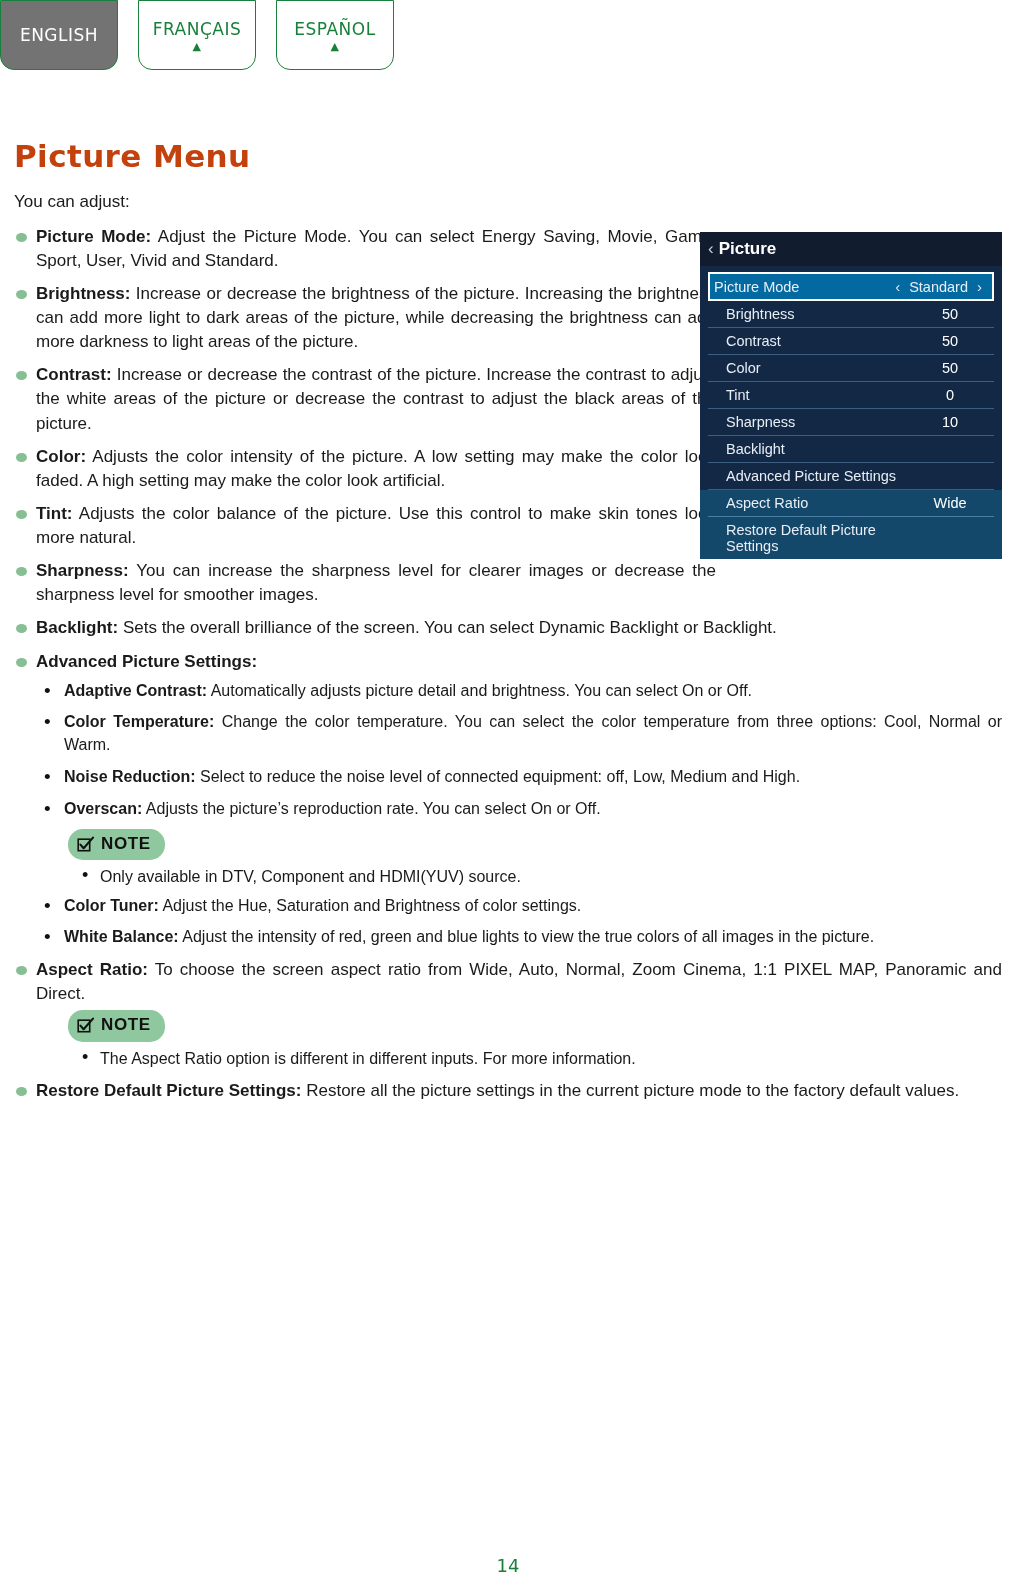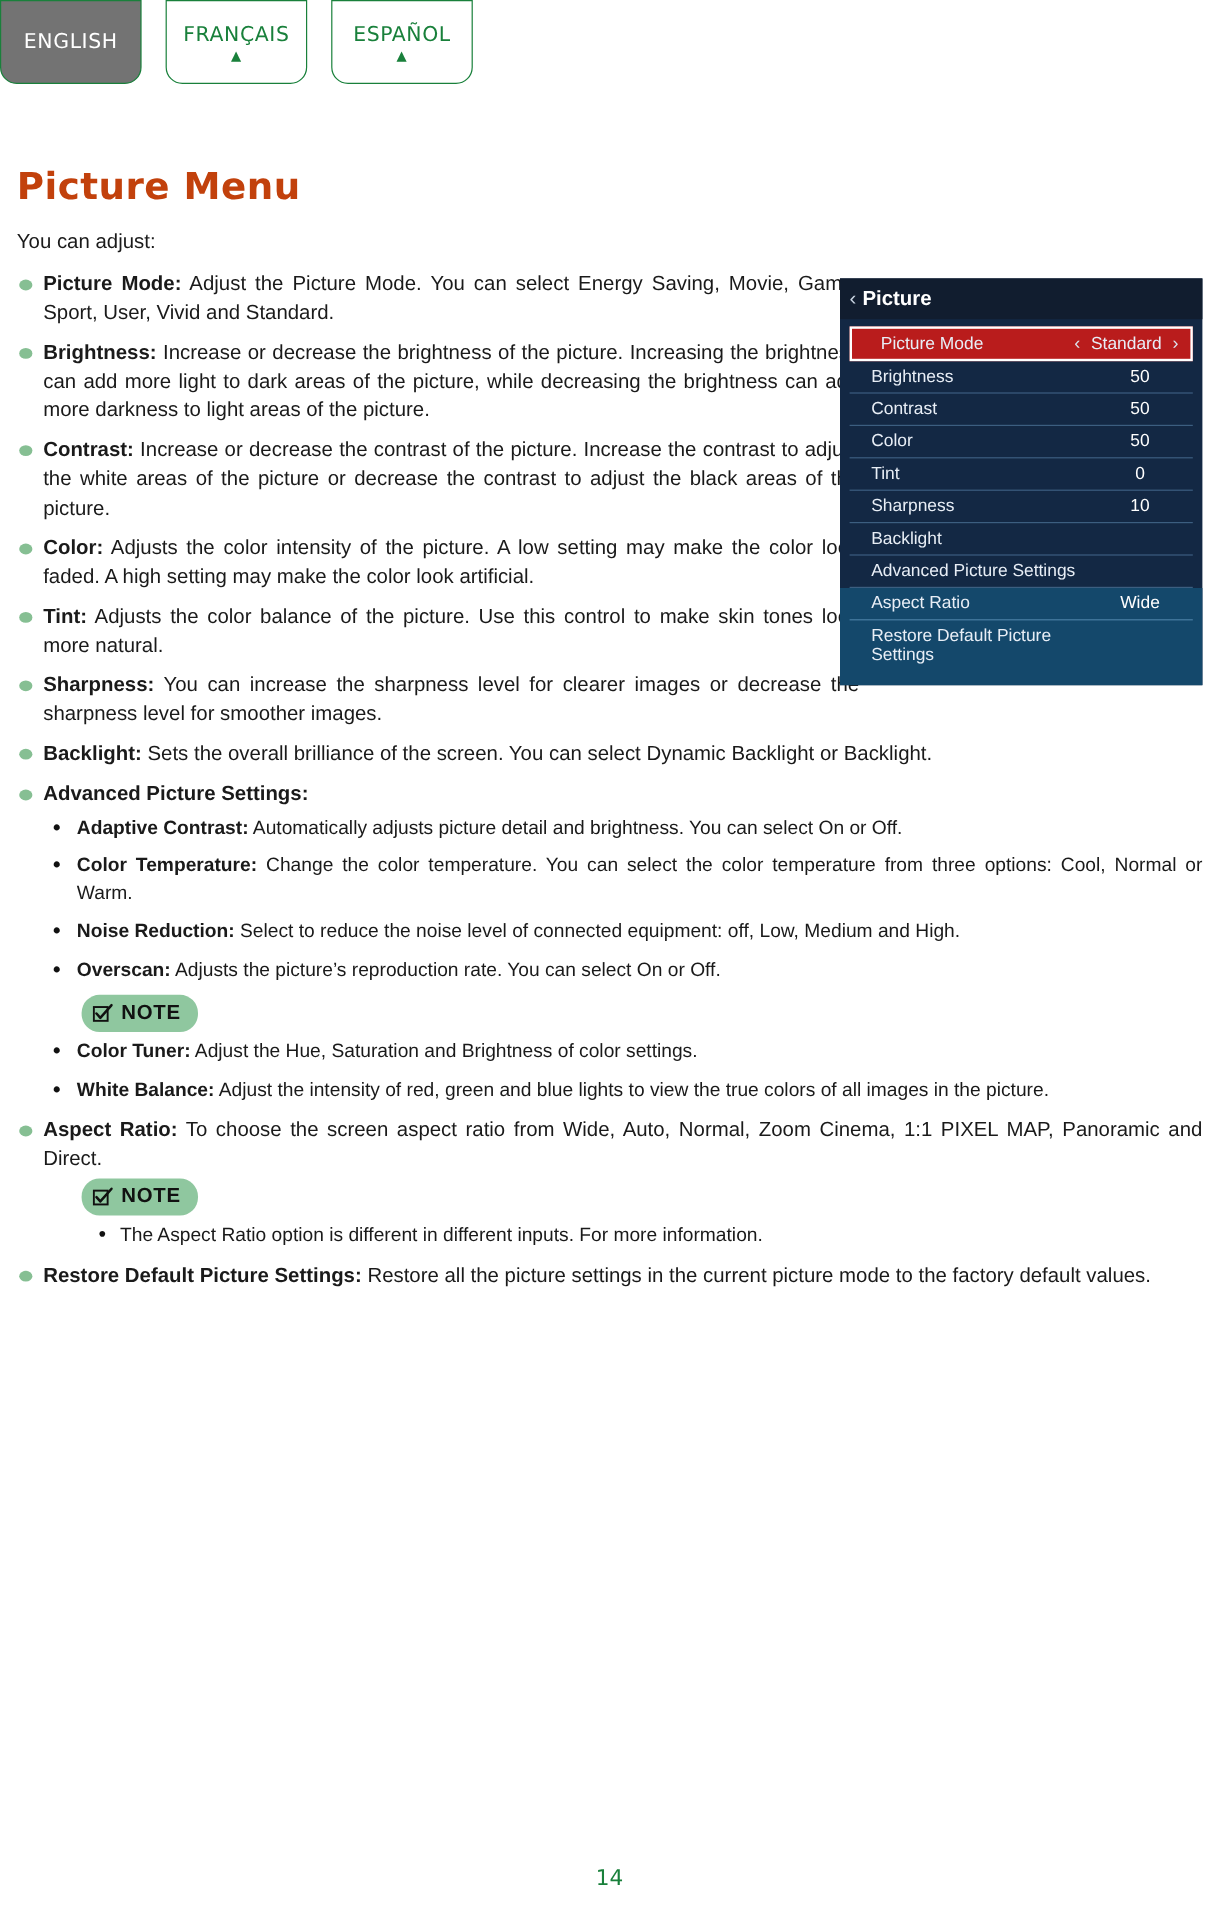--- a/index.html
+++ b/index.html
@@ -200,34 +200,34 @@
     justify-content: space-between;
     padding: 5px 16px 5px 18px;
     font-size: 14.5px;
     color: #e8eef6;
     border-bottom: 1px solid #3c5e80;
     margin: 0 8px;
     box-sizing: border-box;
   }
   .osd-row .value { color: #ffffff; min-width: 56px; text-align: center; }
   .osd-row.selected {
-    background: #b91c1c;
+    background: #0369a1;
     border: 2px solid #ffffff;
     margin: 0 8px;
-    padding: 4px 10px 4px 24px;
+    padding: 4px 10px 4px 4px;
     gap: 28px;
   }
   .osd-row.selected .value-wrap {
     display: flex;
     align-items: center;
     gap: 9px;
     font-size: 14.5px;
   }
   .osd-row.selected .chev { color: #dce6f0; font-size: 15px; }
-  .osd-bottom { background: #14486b; padding-bottom: 12px; margin-top: 0; }
+  .osd-bottom { background: #14486b; padding-bottom: 0; margin-top: 0; }
   .osd-bottom .osd-row { border-bottom: 1px solid #4a7ea3; }
   .osd-bottom .osd-row.last { border-bottom: none; }
 
   
   .page-number {
     position: absolute;
     bottom: 16px;
     left: 0;
     width: 100%;
     text-align: center;
@@ -308,20 +308,23 @@
       </ul>
 
       <div class="note-block">
         <div class="note-badge">
           <svg width="17" height="17" viewBox="0 0 17 17">
             <rect x="1.2" y="3.2" width="11.5" height="11.5" fill="none" stroke="#111" stroke-width="1.6"></rect>
             <path d="M3.4 8.6 L6.6 12.2 L16 1.6" fill="none" stroke="#111" stroke-width="2.1" stroke-linecap="round" stroke-linejoin="round"></path>
           </svg>
           <span>NOTE</span>
         </div>
+        <ul class="lvl3 note-list">
+          <li>Only available in DTV, Component and HDMI(YUV) source.</li>
+        </ul>
       </div>
 
       <ul class="lvl2">
         <li>
           <span class="term">Color Tuner:</span><span> Adjust the Hue, Saturation and Brightness of color settings.</span>
         </li>
         <li>
           <span class="term">White Balance:</span><span> Adjust the intensity of red, green and blue lights to view the true colors of all images in the picture.</span>
         </li>
       </ul>

